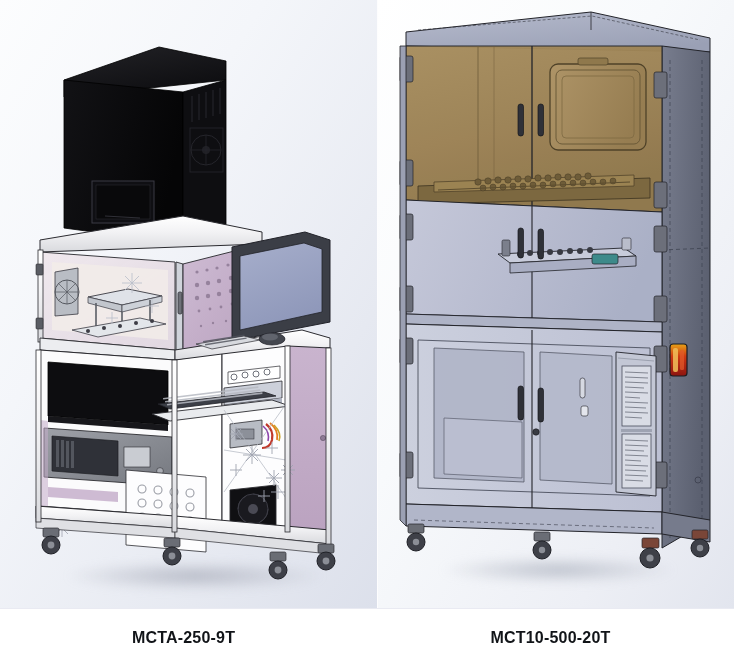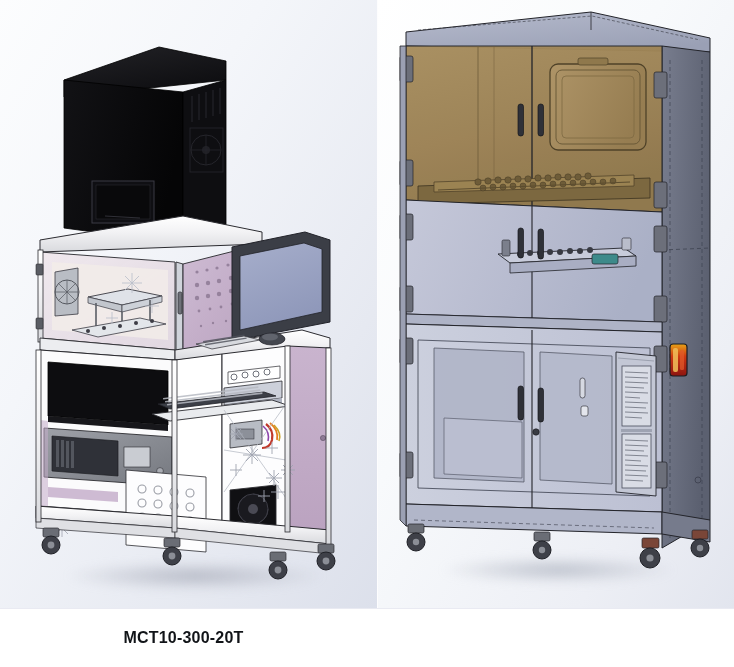--- a/index.html
+++ b/index.html
@@ -656,17 +656,20 @@
         </svg>
       </div>
     </div>
 
     <div class="panel-divider"></div>
     <div class="strip-baseline"></div>
   </div>
 
   <div class="caption-row">
     <div class="caption-cell">
-      <span class="caption">MCT10-300-20T</span>
+      <span class="caption">MCTA-250-9T</span>
+    </div>
+    <div class="caption-cell">
+      <span class="caption">MCT10-500-20T</span>
     </div>
   </div>
 
 </div>
 
 </body></html>

